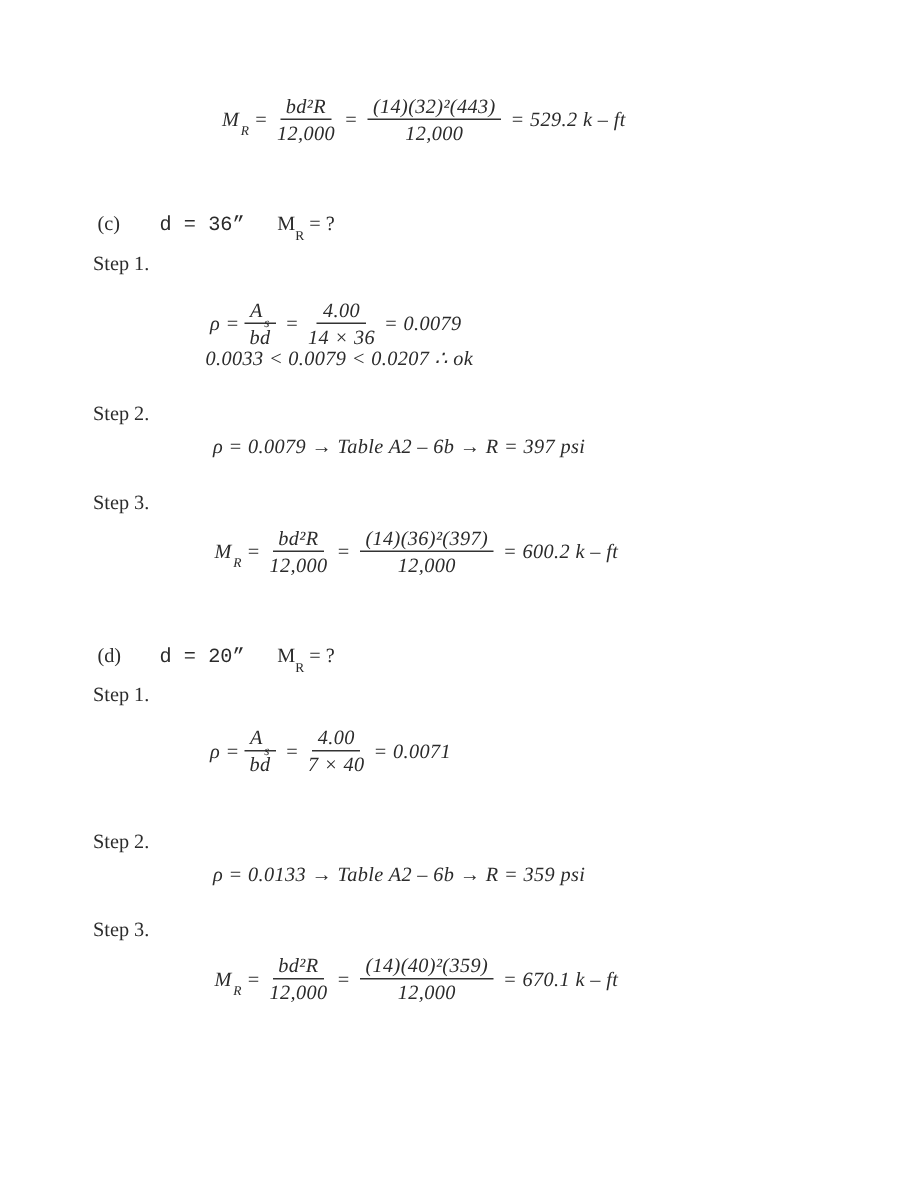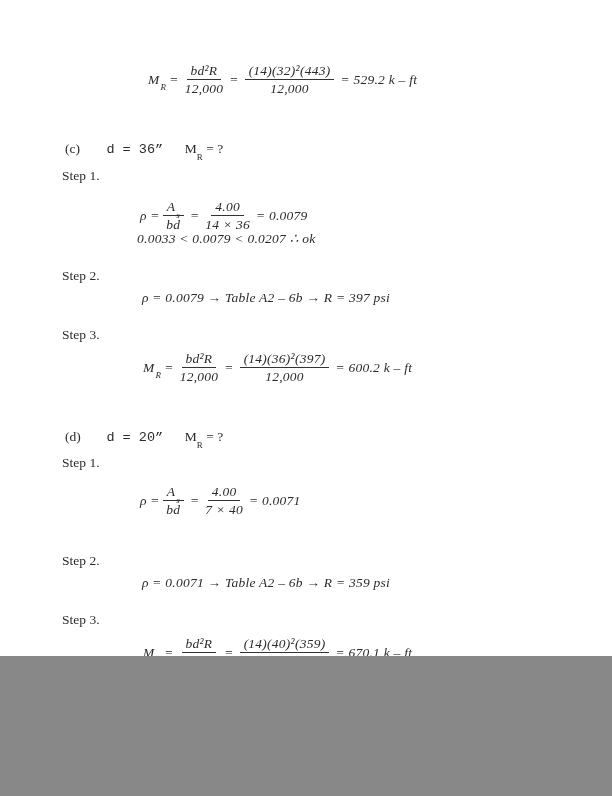--- a/index.html
+++ b/index.html
@@ -1,20 +1,20 @@
 <!DOCTYPE html>
 <html><head>
 <meta charset="utf-8">
 <style>
   * { margin: 0; padding: 0; box-sizing: border-box; }
   body { background: #888; font-family: "Liberation Serif", serif; }
   .page {
     position: relative;
     width: 612px;
-    height: 656px;
+    height: 796px;
     background: #ffffff;
     color: #262626;
     overflow: hidden;
     margin: 0 auto;
   }
   .row {
     position: absolute;
     display: flex;
     align-items: center;
     white-space: nowrap;
@@ -179,21 +179,21 @@
     <span class="frac">
       <span class="fnum">4.00</span>
       <span class="fden">7 × 40</span>
     </span>
     <span class="res">= 0.0071</span>
   </div>
 
 
   <div class="step" style="left:62px; top:553px;">Step 2.</div>
 
-  <div class="mathline" style="left:142px; top:575px;">ρ = 0.0071 → Table A2 – 6b → R = 359 psi</div>
+  <div class="mathline" style="left:142px; top:575px;">ρ = 0.0133 → Table A2 – 6b → R = 359 psi</div>
 
   <div class="step" style="left:62px; top:612px;">Step 3.</div>
 
   <div class="row math" style="left:143px; top:636px;">
     <span><span>M</span><sub class="msub">R</sub></span>
     <span class="op">=</span>
     <span class="frac">
       <span class="fnum">bd²R</span>
       <span class="fden">12,000</span>
     </span>

